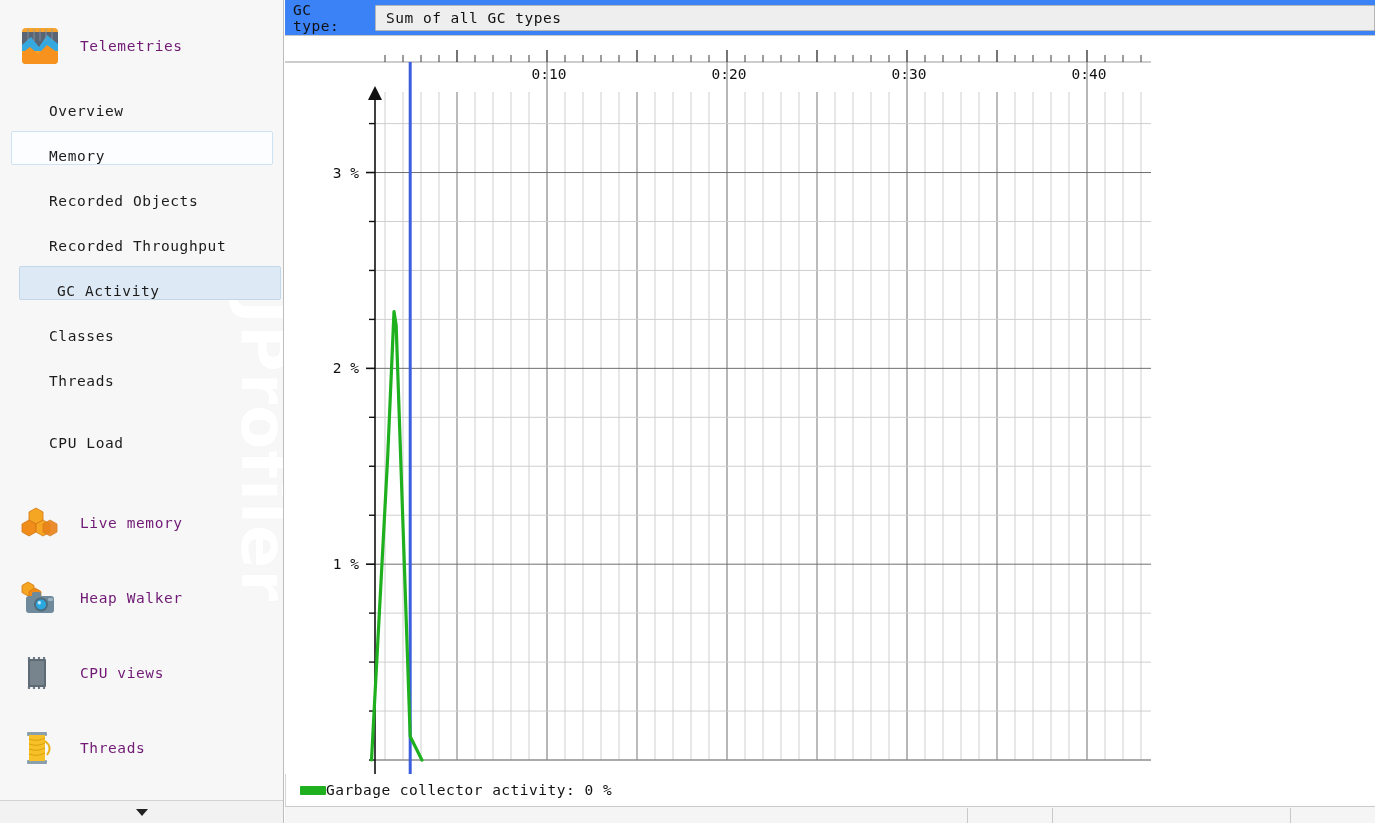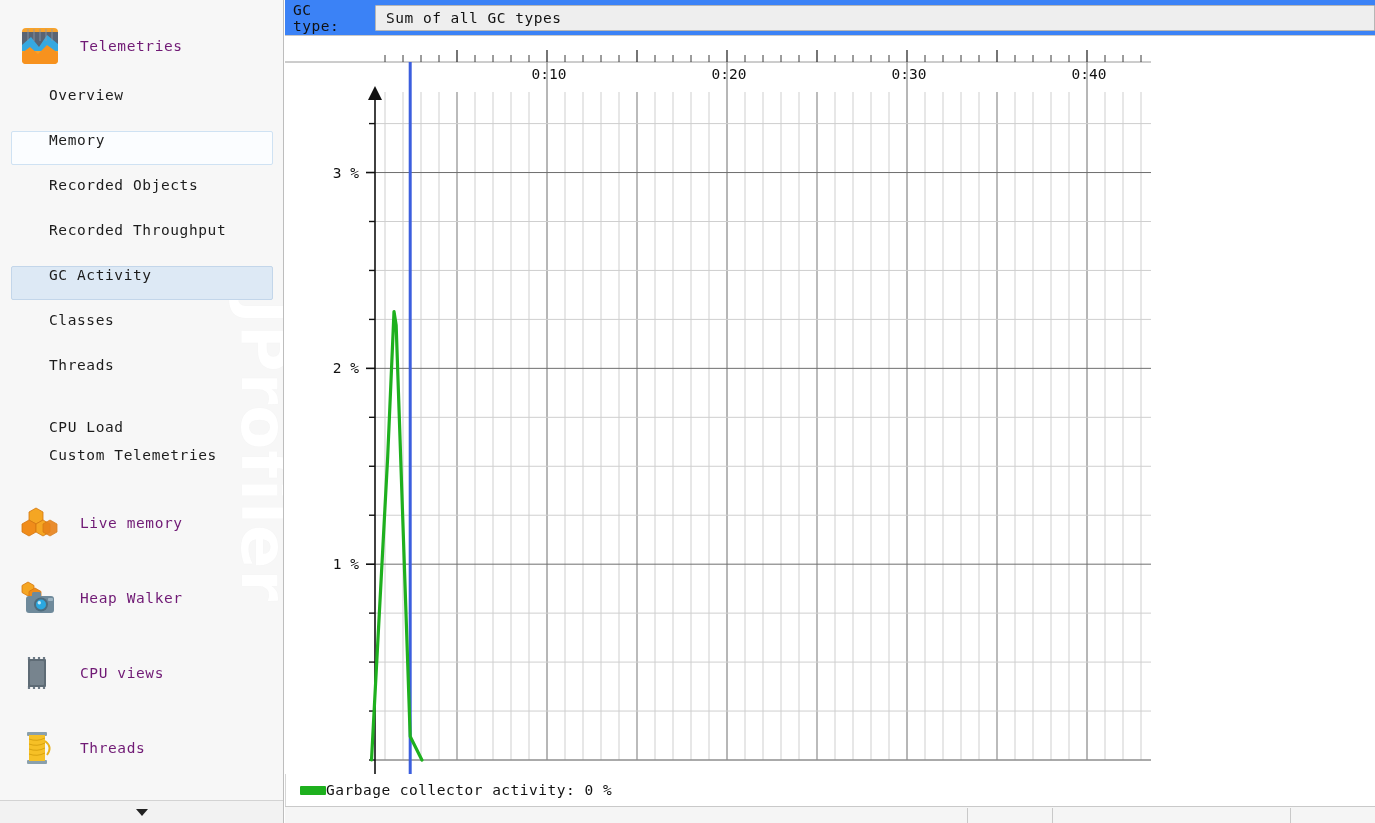--- a/index.html
+++ b/index.html
@@ -60,39 +60,40 @@
     font-size: 14.5px;
     color: #701a75;
     letter-spacing: 0.6px;
   }
   .side-item {
     position: absolute;
     left: 11px;
     width: 262px;
     height: 34px;
     display: flex;
-    align-items: flex-start;
+    align-items: flex-end;
     box-sizing: border-box;
     border: 1px solid transparent;
     border-radius: 2px;
   }
   .side-item .ilabel {
     margin-left: 37px;
     font-size: 14.5px;
     color: #1c1c1c;
     letter-spacing: 0.6px;
     white-space: nowrap;
   }
   .side-item.hovered {
     background: #fbfdff;
     border: 1px solid #cfe2f3;
   }
   .side-item.selected {
     background: #dde9f5;
     border: 1px solid #c3d6ea;
+    margin-left: 8px;
   }
   #sidebar-scroll-down {
     position: absolute;
     left: 0; bottom: 0;
     width: 283px;
     height: 22px;
     background: #f2f2f2;
     border-top: 1px solid #d3d3d3;
     display: flex; align-items: center; justify-content: center;
   }
@@ -236,23 +237,20 @@
       <span class="ilabel">GC Activity</span>
     </div>
     <div class="side-item" style="top:311px">
       <span class="ilabel">Classes</span>
     </div>
     <div class="side-item" style="top:356px">
       <span class="ilabel">Threads</span>
     </div>
     <div class="side-item" style="top:418px">
       <span class="ilabel">CPU Load</span>
-    </div>
-    <div class="side-item" style="top:446px">
-      <span class="ilabel">Custom Telemetries</span>
     </div>
 
     <div class="side-group" style="top:499px">
       <span class="gicon">
         <svg width="42" height="38" viewBox="0 0 42 38">
           <g fill="#f08c1a" stroke="#d4760f" stroke-width="0.8">
             <path d="M17 4 l7 4 v8 l-7 4 l-7 -4 v-8 z" fill="#f5a623"></path>
             <path d="M10 16 l7 4 v8 l-7 4 l-7 -4 v-8 z" fill="#f08c1a"></path>
             <path d="M24 16 l7 4 v8 l-7 4 l-7 -4 v-8 z" fill="#f5a623"></path>
             <path d="M31 16 l7 4 v8 l-7 4 l-7 -4 v-8 z" fill="#e8821a" opacity="0.9"></path>

